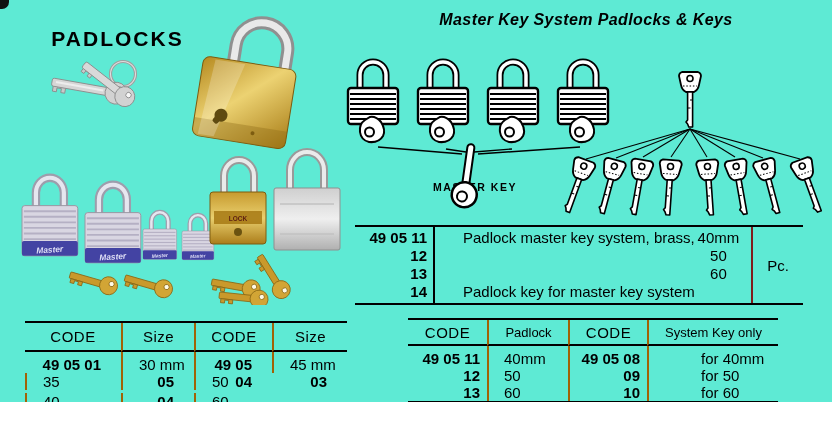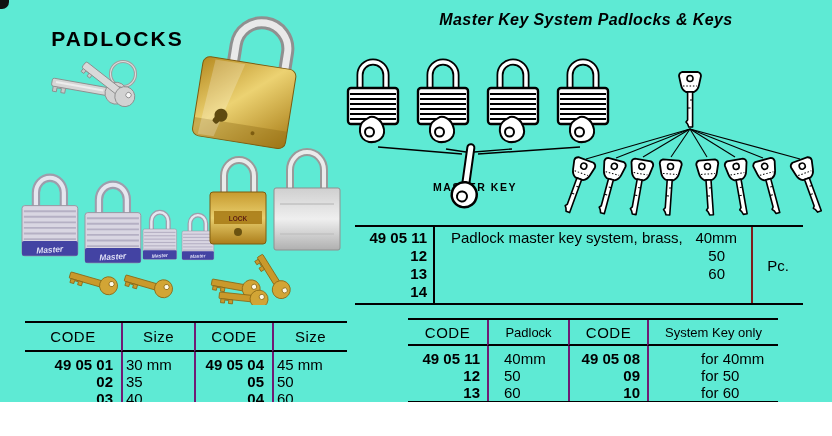--- a/index.html
+++ b/index.html
@@ -18,33 +18,33 @@
   .keys-photo{left:45px;top:50px}
   .brass-photo{left:188px;top:5px}
   .assort-photo{left:8px;top:140px}
   .diagram{left:338px;top:48px}
 
   
   .ltable{left:25px;top:321px;width:322px;border-top:2px solid #000;border-bottom:2px solid #000;
     display:grid;grid-template-columns:96px 73px 78px 75px;font-size:15px}
   .ltable .hd{height:29px;display:flex;align-items:center;justify-content:center;
     border-bottom:2px solid #000;letter-spacing:.5px}
-  .bl{border-left:2px solid #701a75}
+  .bl{border-left:2px solid #a16207}
   .ltable .cell{height:17px;line-height:17px}
   .ltable .pt{height:21px;padding-top:4px}
-  .ltable .code{font-weight:bold;text-align:right;padding-right:8px}
-  .ltable .size{padding-left:3px}
+  .ltable .code{font-weight:bold;text-align:right;padding-right:20px}
+  .ltable .size{padding-left:16px}
   .ltable .pb{height:20px}
 
   
   .rtable1{left:355px;top:225px;width:448px;border-top:2px solid #000;border-bottom:2px solid #000;
     display:flex;font-size:15px}
   .rt1-codes{width:80px;border-right:2px solid #000;padding:2px 6px 2px 0}
   .rt1-codes div{height:18px;line-height:18px;text-align:right;font-weight:bold}
-  .rt1-desc{width:316px;padding:2px 0 2px 16px}
+  .rt1-desc{width:316px;padding:2px 0 2px 28px}
   .rt1-desc .drow{height:18px;line-height:18px;display:flex}
   .rt1-desc .d{width:246px}
   .rt1-desc .sz{width:56px}
   .rt1-desc .ind .sz{padding-left:13px}
   .rt1-unit{flex:1;border-left:2px solid #7f1d1d;display:flex;align-items:center;justify-content:center}
 
   
   .rtable2{left:408px;top:318px;width:370px;border-top:2px solid #000;border-bottom:2px solid #000;
     display:grid;grid-template-columns:79px 81px 79px 131px;font-size:15px}
   .rtable2 .hd{height:26px;display:flex;align-items:center;justify-content:center;
@@ -176,21 +176,20 @@
     <div class="hd">CODE</div>
     <div class="hd bl">Size</div>
     <div class="hd bl">CODE</div>
     <div class="hd bl">Size</div>
 
     <div class="cell pt code">49 05 01</div>
     <div class="cell pt size bl">30 mm</div>
     <div class="cell pt code bl">49 05 04</div>
     <div class="cell pt size bl">45 mm</div>
 
-    <div class="cell code">02</div>
     <div class="cell size bl">35</div>
     <div class="cell code bl">05</div>
     <div class="cell size bl">50</div>
 
     <div class="cell pb code">03</div>
     <div class="cell pb size bl">40</div>
     <div class="cell pb code bl">04</div>
     <div class="cell pb size bl">60</div>
   </div>
 
@@ -282,20 +281,21 @@
       </div>
       <div class="drow ind">
         <span class="d"></span>
         <span class="sz">50</span>
       </div>
       <div class="drow ind">
         <span class="d"></span>
         <span class="sz">60</span>
       </div>
       <div class="drow">
+        <span class="d">Padlock key for master key system</span>
         <span class="sz"></span>
       </div>
     </div>
     <div class="rt1-unit">Pc.</div>
   </div>
 
   <div class="abs rtable2">
     <div class="hd">CODE</div>
     <div class="hd small bl">Padlock</div>
     <div class="hd bl">CODE</div>

